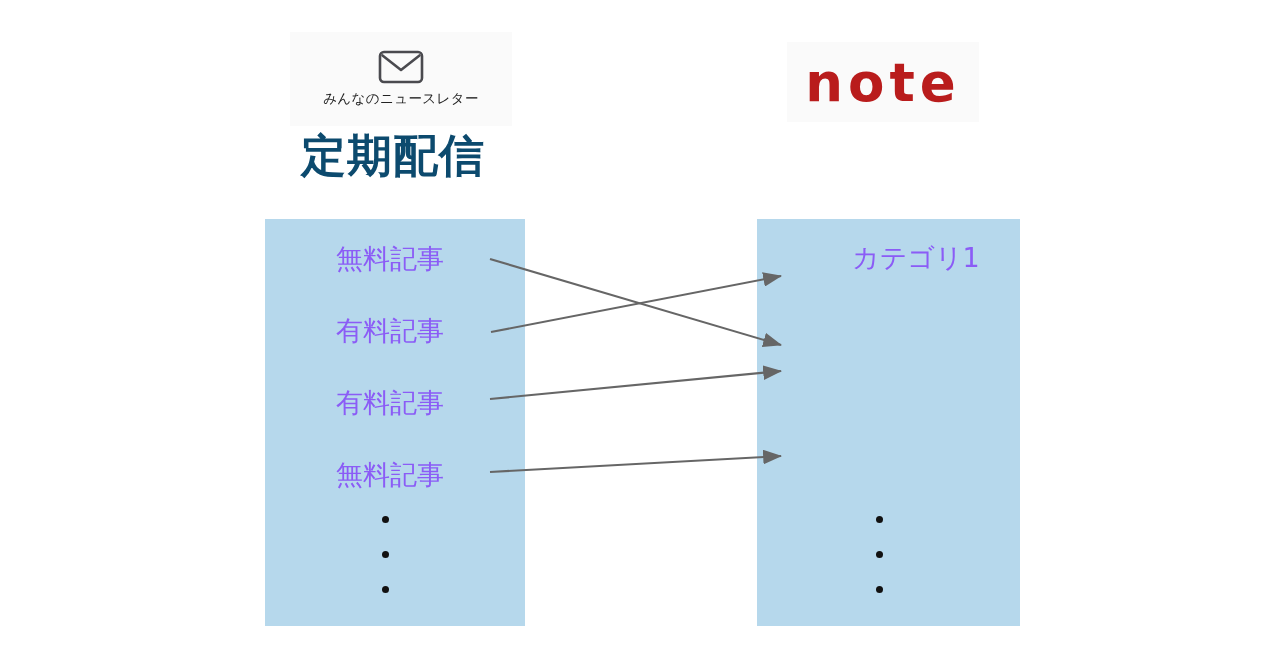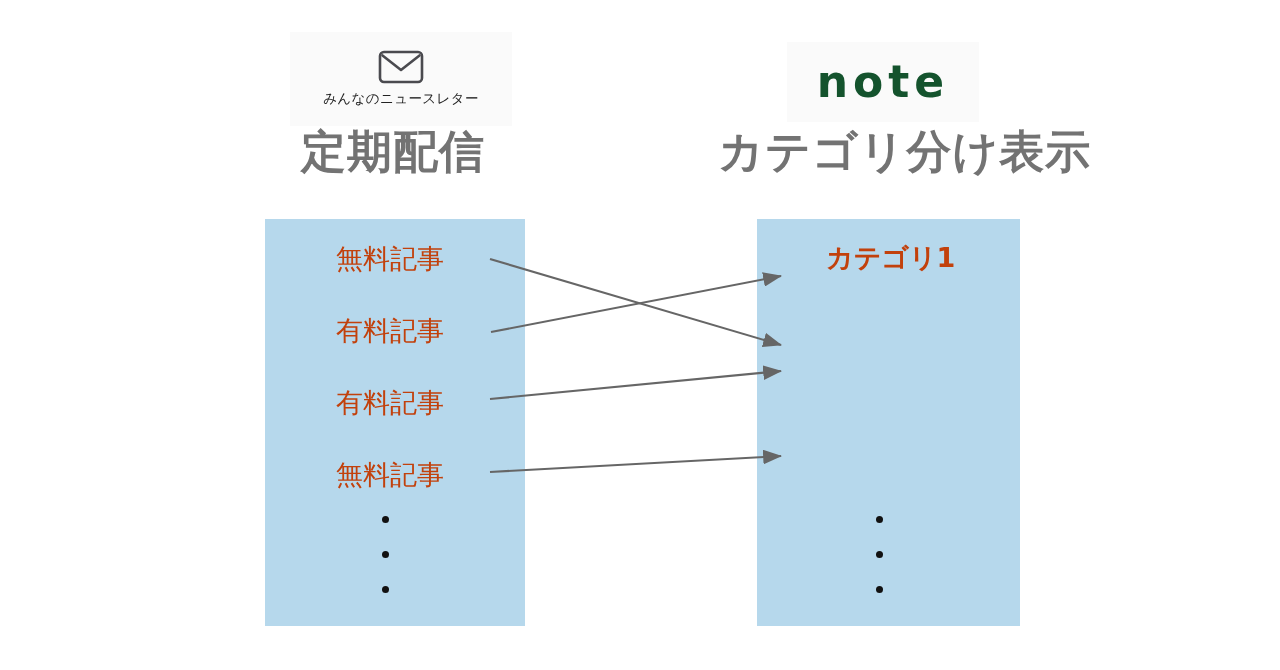--- a/index.html
+++ b/index.html
@@ -49,34 +49,34 @@
   }
   .newsletter-caption {
     font-family: "DejaVu Sans", "Liberation Sans", sans-serif;
     font-size: 13.5px;
     color: #222222;
     letter-spacing: 0.4px;
     white-space: nowrap;
   }
   .note-wordmark {
     font-family: "DejaVu Sans", "Liberation Sans", sans-serif;
-    font-size: 44px;
+    font-size: 53px;
     font-weight: 700;
-    color: #14532d;
+    color: #b91c1c;
     letter-spacing: 5px;
     line-height: 1;
     white-space: nowrap;
   }
 
   
   .section-heading {
     position: absolute;
-    font-family: Liberation Mono, monospace;
+    font-family: Liberation Sans, sans-serif;
     font-weight: 700;
-    color: #737373;
+    color: #0c4a6e;
     white-space: nowrap;
     line-height: 1;
   }
   #heading-left {
     left: 301px;
     top: 133px;
     font-size: 45px;
     letter-spacing: 1px;
   }
   #heading-right {
@@ -100,26 +100,26 @@
   #panel-right {
     left: 757px;
     width: 263px;
   }
 
   
   .item-label {
     position: absolute;
     font-family: "DejaVu Sans", "Liberation Sans", sans-serif;
     font-size: 27px;
-    color: #c2410c;
+    color: #8b5cf6;
     white-space: nowrap;
     line-height: 1;
   }
   .left-item { left: 336px; }
-  .right-item { left: 826px; font-weight: bold; }
+  .right-item { left: 852px; }
 
   #left-item-0  { top: 245px; }
   #left-item-1  { top: 317px; }
   #left-item-2  { top: 389px; }
   #left-item-3  { top: 461px; }
 
   #right-item-0 { top: 244px; }
   #right-item-1 { top: 343px; }
   #right-item-2 { top: 442px; }
 
@@ -164,21 +164,20 @@
     </span>
     <span class="newsletter-caption">みんなのニュースレター</span>
   </div>
 
   <div id="note-logo-card" class="logo-card">
     <span class="note-wordmark">note</span>
   </div>
 
   <div id="heading-left" class="section-heading">定期配信</div>
 
-  <div id="heading-right" class="section-heading">カテゴリ分け表示</div>
 
   <div id="panel-left" class="panel"></div>
   <div id="panel-right" class="panel"></div>
 
   <div id="left-item-0" class="item-label left-item">無料記事</div>
   <div id="left-item-1" class="item-label left-item">有料記事</div>
   <div id="left-item-2" class="item-label left-item">有料記事</div>
   <div id="left-item-3" class="item-label left-item">無料記事</div>
 
   <div id="right-item-0" class="item-label right-item">カテゴリ1</div>

